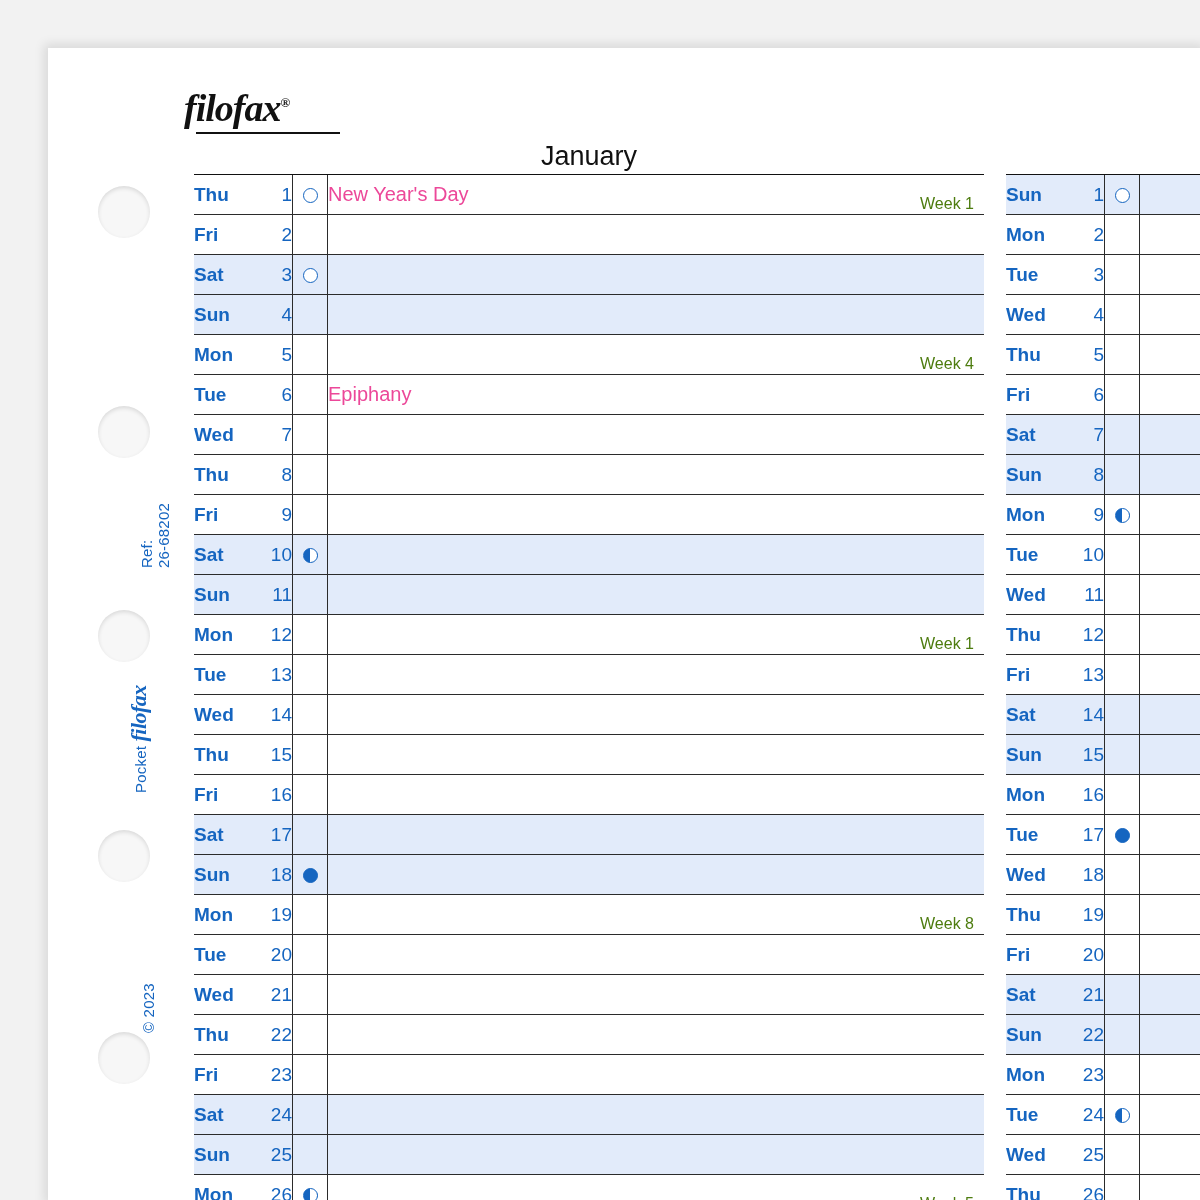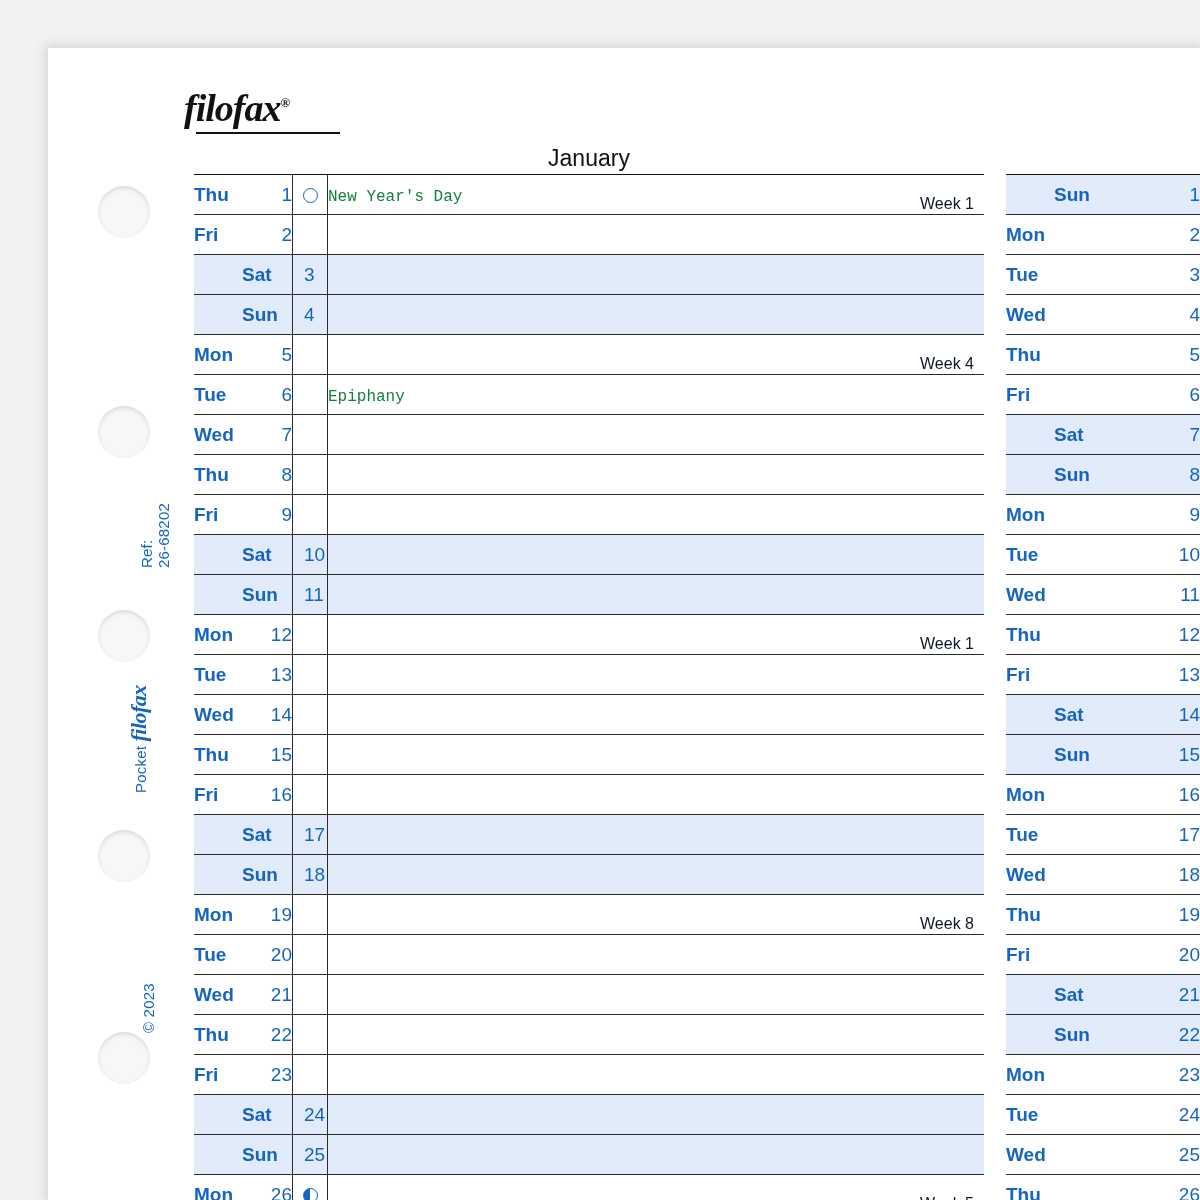--- a/index.html
+++ b/index.html
@@ -128,21 +128,21 @@
     height: 46px;
     border-bottom: 1.6px solid #111111;
     position: relative;
   }
   .month-title {
     position: absolute;
     left: 0;
     right: 0;
     bottom: 2px;
     text-align: center;
-    font-size: 23px;
+    font-size: 27px;
     color: #111111;
   }
   .col.right .month-title { text-align: left; padding-left: 110px; }
 
   table.days {
     border-collapse: collapse;
     width: 100%;
     table-layout: fixed;
   }
   table.days td {
@@ -170,36 +170,34 @@
     border-left: 1px solid #2b2b2b;
     border-right: 1px solid #2b2b2b;
   }
   td.notes {
     padding: 0 12px 0 12px;
     position: relative;
   }
   .col.right td.notes { border-right: none; }
 
   .note-text {
-    color: #15803d;
-    font-size: 16px;
+    color: #ec4899;
+    font-size: 20px;
     display: inline-block;
-    font-family: Liberation Mono, monospace;
   }
   .week-label {
     position: absolute;
     right: 10px;
     bottom: 1px;
     font-size: 16px;
-    color: #0f172a;
+    color: #4d7c0f;
   }
 
   tr.weekend td {
     background: #e2ebfa;
-    padding-left: 48px;
   }
   tr.weekend td.dow,
   tr.weekend td.dnum { color: #1565c0; }
   tr.weekend td.dnum { color: #1565c0; }
 
   
   .moon-ico {
     display: inline-block;
     width: 15px;
     height: 15px;

